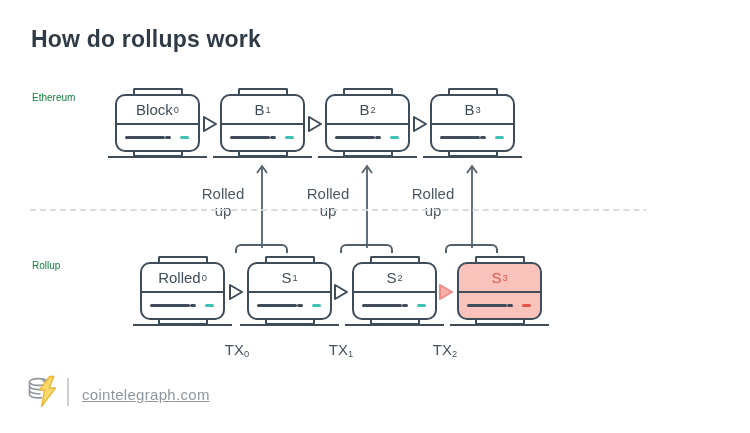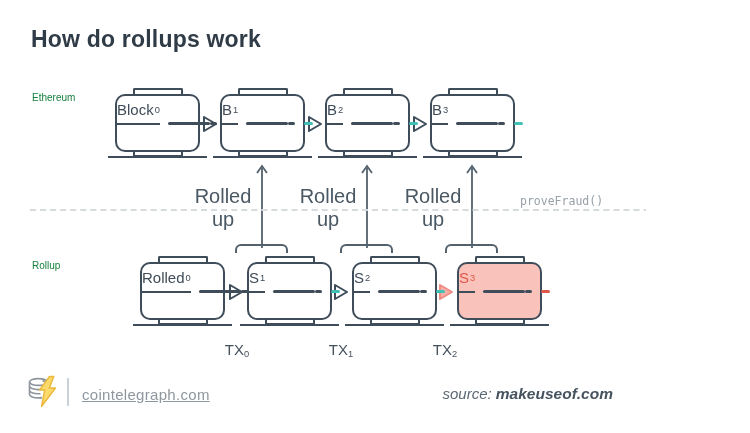--- a/index.html
+++ b/index.html
@@ -17,39 +17,39 @@
     font-family:"Liberation Sans","DejaVu Sans",sans-serif;overflow:hidden;
   }
   .abs{position:absolute;}
   .title{left:31px;top:26px;font-size:23px;font-weight:700;color:#2f3b46;letter-spacing:.2px;}
   .layer-label{left:32px;font-size:10px;font-weight:400;color:#15803d;}
   
   .block{position:absolute;width:85px;height:70px;}
   .tab-top{width:50px;height:9px;margin:0 auto;border:2px solid var(--stroke);border-bottom:none;
     border-radius:2px 2px 0 0;background:#fff;box-sizing:border-box;}
   .bbody{height:58px;margin-top:-3px;border:2px solid var(--stroke);border-radius:10px;background:#fff;
-    box-sizing:border-box;position:relative;z-index:2;display:flex;flex-direction:row;}
+    box-sizing:border-box;position:relative;z-index:2;display:flex;flex-direction:column;}
   .label-row{height:27px;display:flex;align-items:center;justify-content:center;
     border-bottom:2px solid var(--stroke);font-size:15px;color:var(--stroke);}
   .label-row sub{font-size:.62em;vertical-align:-0.25em;margin-left:1px;}
   .dash-row{flex:1;display:flex;align-items:center;padding:0 9px 0 8px;}
   .dash{height:3px;border-radius:2px;background:var(--stroke);}
   .dash.long{width:42px;}
   .dash.short{width:7px;margin-left:auto;}
   .dash.accent{width:9px;margin-left:9px;background:var(--teal);}
   .tab-bottom{width:50px;height:8px;margin:-3px auto 0;border:2px solid var(--stroke);border-top:none;
     border-radius:0 0 2px 2px;background:#fff;box-sizing:border-box;position:relative;z-index:1;}
   .ground{position:absolute;left:-7px;right:-7px;bottom:0;height:2px;background:var(--stroke);}
   
   .block.alert .bbody{background:var(--pink);}
   .block.alert .label-row{color:var(--red);}
   .block.alert .dash.accent{background:var(--red);}
   
   .tri{position:absolute;width:16px;height:18px;}
-  .rolled-label{position:absolute;top:185px;width:62px;font-size:20px;color:#4a5864;text-align:center;}
+  .rolled-label{position:absolute;top:185px;width:62px;font-size:15px;color:#4a5864;text-align:center;}
   .up-arrow{position:absolute;top:164px;width:16px;height:84px;}
   .bracket{position:absolute;top:244px;height:9px;width:53px;box-sizing:border-box;
     border:2px solid #53616d;border-bottom:none;border-radius:6px 6px 0 0;}
   .dashed-divider{position:absolute;left:30px;top:209px;width:690px;border-top:2px dashed #d6dbde;}
   .code{left:520px;top:164px;font-family:"DejaVu Sans Mono","Liberation Mono",monospace;
     font-size:11.5px;line-height:15px;white-space:pre;}
   .code .l1{color:var(--code-gray);}
   .code .l2{color:var(--code-red);}
   .tx{position:absolute;top:341px;width:44px;text-align:center;font-size:15px;color:#46525e;}
   .tx sub{font-size:.62em;vertical-align:-0.25em;}
@@ -159,21 +159,20 @@
   <svg class="up-arrow" style="left:359px;" viewBox="0 0 16 84">
       <line x1="8" y1="4" x2="8" y2="84" stroke="#53616d" stroke-width="1.8"></line>
       <path d="M3 9 L8 2 L13 9" fill="none" stroke="#53616d" stroke-width="1.8"></path>
     </svg>
   <svg class="up-arrow" style="left:464px;" viewBox="0 0 16 84">
       <line x1="8" y1="4" x2="8" y2="84" stroke="#53616d" stroke-width="1.8"></line>
       <path d="M3 9 L8 2 L13 9" fill="none" stroke="#53616d" stroke-width="1.8"></path>
     </svg>
 
   <div class="abs code">
-    <div class="l1">proveFraud()</div>
   </div>
 
   <div class="dashed-divider"></div>
 
   <div class="bracket" style="left:235px;"></div>
   <div class="bracket" style="left:340px;"></div>
   <div class="bracket" style="left:445px;"></div>
 
   <div class="abs layer-label" style="top:260px;">Rollup</div>
 
@@ -266,18 +265,14 @@
       <ellipse cx="11.5" cy="7" rx="9" ry="3.4"></ellipse>
       <path d="M2.5 7 v12.5 c0 1.9 3.9 3.4 9 3.4 1.3 0 2.5-.1 3.6-.3"></path>
       <path d="M2.5 11.2 c0 1.9 3.9 3.4 9 3.4 .9 0 1.8-.05 2.6-.14"></path>
       <path d="M2.5 15.4 c0 1.9 3.9 3.4 9 3.4 .7 0 1.4-.03 2-.1"></path>
       <path d="M20.5 8.5 c0-1.2-2.1-2.3-5-2.9"></path>
     </g>
     <path d="M22.5 1.5 L12.5 15 h5.2 L14.5 31.5 L28.5 13 h-6.2 L26.8 1.5 Z" fill="#fbd96a" stroke="#e9b83d" stroke-width="1.4" stroke-linejoin="round"></path>
   </svg>
   <div class="abs footer-divider"></div>
   <div class="abs site">cointelegraph.com</div>
-  <div class="abs source">
-    <span>source:</span>
-    <b>makeuseof.com</b>
-  </div>
 
 </div>
 
 </body></html>

